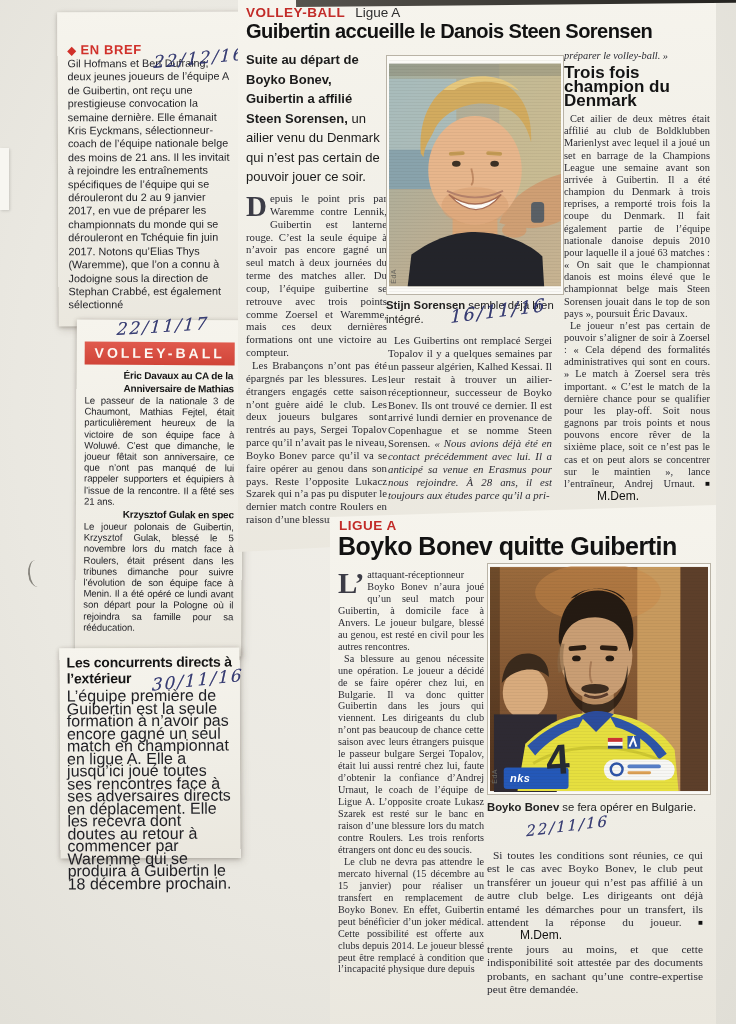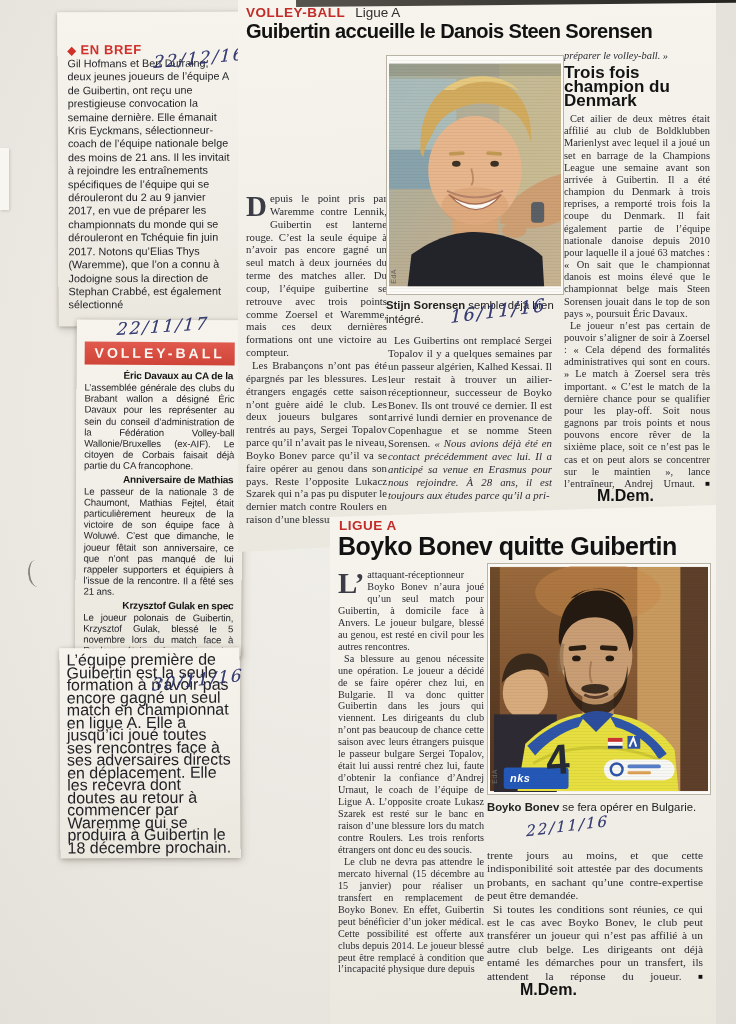--- a/index.html
+++ b/index.html
@@ -8,21 +8,21 @@
     background:radial-gradient(ellipse at 45% 40%, #f1efe9 0%, #eae8e1 55%, #e0ded6 100%);}
   .clip{position:absolute;background:linear-gradient(177deg,#f6f4ed 0%,#efede5 60%,#eae7de 100%);
     box-shadow:0 1px 4px rgba(70,62,48,.33), 2px 3px 9px rgba(70,62,48,.18);}
   
   .serif{font-family:"Liberation Serif",serif;color:#2b2b33;text-align:justify;}
   .sansbody{color:#1f1f24;text-align:left;}
   h1,h2,h3,h4{margin:0;color:#141414;}
   p{margin:0;}
   .q{font-style:italic;}
   .endmark{font-size:8px;vertical-align:1px;color:#111;}
-  .byline{font-weight:bold;font-family:"Liberation Sans",sans-serif;font-size:16px;color:#111;padding-left:33px;}
+  .byline{font-weight:normal;font-family:"Liberation Sans",sans-serif;font-size:12px;color:#111;padding-left:33px;}
   .dropcap{float:left;font-family:"Liberation Serif",serif;font-weight:bold;
     font-size:29px;line-height:24px;margin:2px 3px 0 0;color:#3c3c46;}
   .hand{position:absolute;font-family:"DejaVu Serif",serif;font-style:italic;
     color:rgba(44,50,108,.88);letter-spacing:2px;white-space:nowrap;z-index:6;
     text-shadow:0 0 .5px rgba(44,50,108,.55);}
   
   #clip-enbref{left:58px;top:12px;width:184px;height:314px;padding:6px 10px 8px;box-sizing:border-box;transform:rotate(-.25deg);}
   .enbref-kicker{color:#d0302a;font-weight:bold;font-size:13px;letter-spacing:.6px;margin-top:24px;}
   .diamond{color:#d0302a;font-size:11px;margin-right:4px;}
   #clip-enbref h2{font-size:15.5px;line-height:17px;letter-spacing:-.2px;margin:3px 0 4px;}
@@ -90,38 +90,41 @@
   <div class="clip" id="clip-enbref">
     <div class="enbref-kicker"><span class="diamond">◆</span><span>EN BREF</span></div>
     <span class="hand" style="left:96px;top:36px;font-size:17px;transform:rotate(-5deg) skewX(-8deg);">22/12/16</span>
     <p class="sansbody">Gil Hofmans et Bert Dufraing, deux jeunes joueurs de l’équipe A de Guibertin, ont reçu une prestigieuse convocation la semaine dernière. Elle émanait Kris Eyckmans, sélectionneur-coach de l’équipe nationale belge des moins de 21 ans. Il les invitait à rejoindre les entraînements spécifiques de l’équipe qui se dérouleront du 2 au 9 janvier 2017, en vue de préparer les championnats du monde qui se dérouleront en Tchéquie fin juin 2017. Notons qu’Elias Thys (Waremme), que l’on a connu à Jodoigne sous la direction de Stephan Crabbé, est également sélectionné</p>
   </div>
 
   <div class="clip" id="clip-davaux">
     <span class="hand" style="left:40px;top:-4px;font-size:17px;transform:rotate(-4deg) skewX(-8deg);">22/11/17</span>
     <div class="banner">VOLLEY-BALL</div>
     <h4>Éric Davaux au CA de la FVBWB</h4>
-    <p class="sansbody">L’assemblée générale des clubs du Brabant wallon a désigné Éric Davaux pour les représenter au sein du conseil d’administration de la Fédération Volley-ball Wallonie/Bruxelles (ex-AIF). Le citoyen de Corbais faisait déjà partie du CA francophone.</p>
     <h4>Anniversaire de Mathias Fejtel</h4>
     <p class="sansbody">Le passeur de la nationale 3 de Chaumont, Mathias Fejtel, était particulièrement heureux de la victoire de son équipe face à Woluwé. C’est que dimanche, le joueur fêtait son anniversaire, ce que n’ont pas manqué de lui rappeler supporters et équipiers à l’issue de la rencontre. Il a fêté ses 21 ans.</p>
     <h4>Krzysztof Gulak en spectateur</h4>
     <p class="sansbody">Le joueur polonais de Guibertin, Krzysztof Gulak, blessé le 5 novembre lors du match face à Roulers, était présent dans les tribunes dimanche pour suivre l’évolution de son équipe face à Menin. Il a été opéré ce lundi avant son départ pour la Pologne où il rejoindra sa famille pour sa rééducation.</p>
   </div>
 
   <div class="clip" id="clip-conc">
+    <h2>Les concurrents directs à l’extérieur</h2>
     <span class="hand" style="left:92px;top:22px;font-size:17px;transform:rotate(-6deg) skewX(-8deg);">30/11/16</span>
     <p class="sansbody">L’équipe première de Guibertin est la seule formation à n’avoir pas encore gagné un seul match en championnat en ligue A. Elle a jusqu’ici joué toutes ses rencontres face à ses adversaires directs en déplacement. Elle les recevra dont doutes au retour à commencer par Waremme qui se produira à Guibertin le 18 décembre prochain.</p>
   </div>
 
   <div class="clip" id="clip-sorensen">
     <div style="position:absolute;left:8px;top:3px;">
       <span class="kick-red">VOLLEY-BALL</span><span class="kick-black">Ligue A</span>
     </div>
     <h1 id="sor-headline">Guibertin accueille le Danois Steen Sorensen</h1>
 
+    <div class="col" id="sor-col1-intro">
+      <span style="font-weight:bold">Suite au départ de Boyko Bonev, Guibertin a affilié Steen Sorensen,</span><span> un ailier venu du Denmark qui n’est pas certain de pouvoir jouer ce soir.</span>
+    </div>
     <div class="col serif" id="sor-col1-body">
       <p><span class="dropcap">D</span><span>epuis le point pris par Waremme contre Lennik, Guibertin est lanterne rouge. C’est la seule équipe à n’avoir pas encore gagné un seul match à deux journées du terme des matches aller. Du coup, l’équipe guibertine se retrouve avec trois points comme Zoersel et Waremme, mais ces deux dernières formations ont une victoire au compteur.</span></p>
       <p style="text-indent:6px">Les Brabançons n’ont pas été épargnés par les blessures. Les étrangers engagés cette saison n’ont guère aidé le club. Les deux joueurs bulgares sont rentrés au pays, Sergei Topalov parce qu’il n’avait pas le niveau, Boyko Bonev parce qu’il va se faire opérer au genou dans son pays. Reste l’opposite Lukacz Szarek qui n’a pas pu disputer le dernier match contre Roulers en raison d’une blessure.</p>
     </div>
 
     <div class="photo" id="sor-photo">
       <svg viewBox="0 0 184 238">
         <defs>
           <linearGradient id="sbg" x1="0" y1="0" x2="1" y2="1">
             <stop offset="0" stop-color="#a4b0a2"></stop>
@@ -232,20 +235,20 @@
       <span class="photo-credit">ÉdA</span>
       <span class="jersey-num" style="left:58px;top:172px;">4</span>
       <span class="band-text" style="left:22px;top:208px;font-style:italic;">nks</span>
     </div>
     <div class="caption" id="bon-caption">
       <span class="capname">Boyko Bonev</span><span> se fera opérer en Bulgarie.</span>
     </div>
     <span class="hand" style="left:196px;top:312px;font-size:15px;transform:rotate(-7deg) skewX(-8deg);">22/11/16</span>
 
     <div class="col serif" id="bon-col2">
-      <p>trente jours au moins, et que cette indisponibilité soit attestée par des documents probants, en sachant qu’une contre-expertise peut être demandée.</p>
       <p style="text-indent:6px"><span>Si toutes les conditions sont réunies, ce qui est le cas avec Boyko Bonev, le club peut transférer un joueur qui n’est pas affilié à un autre club belge. Les dirigeants ont déjà entamé les démarches pour un transfert, ils attendent la réponse du joueur.</span>
         <span class="endmark">■</span>
         <span class="byline">M.Dem.</span></p>
+      <p>trente jours au moins, et que cette indisponibilité soit attestée par des documents probants, en sachant qu’une contre-expertise peut être demandée.</p>
     </div>
   </div>
 
 </div>
 
 </body></html>

